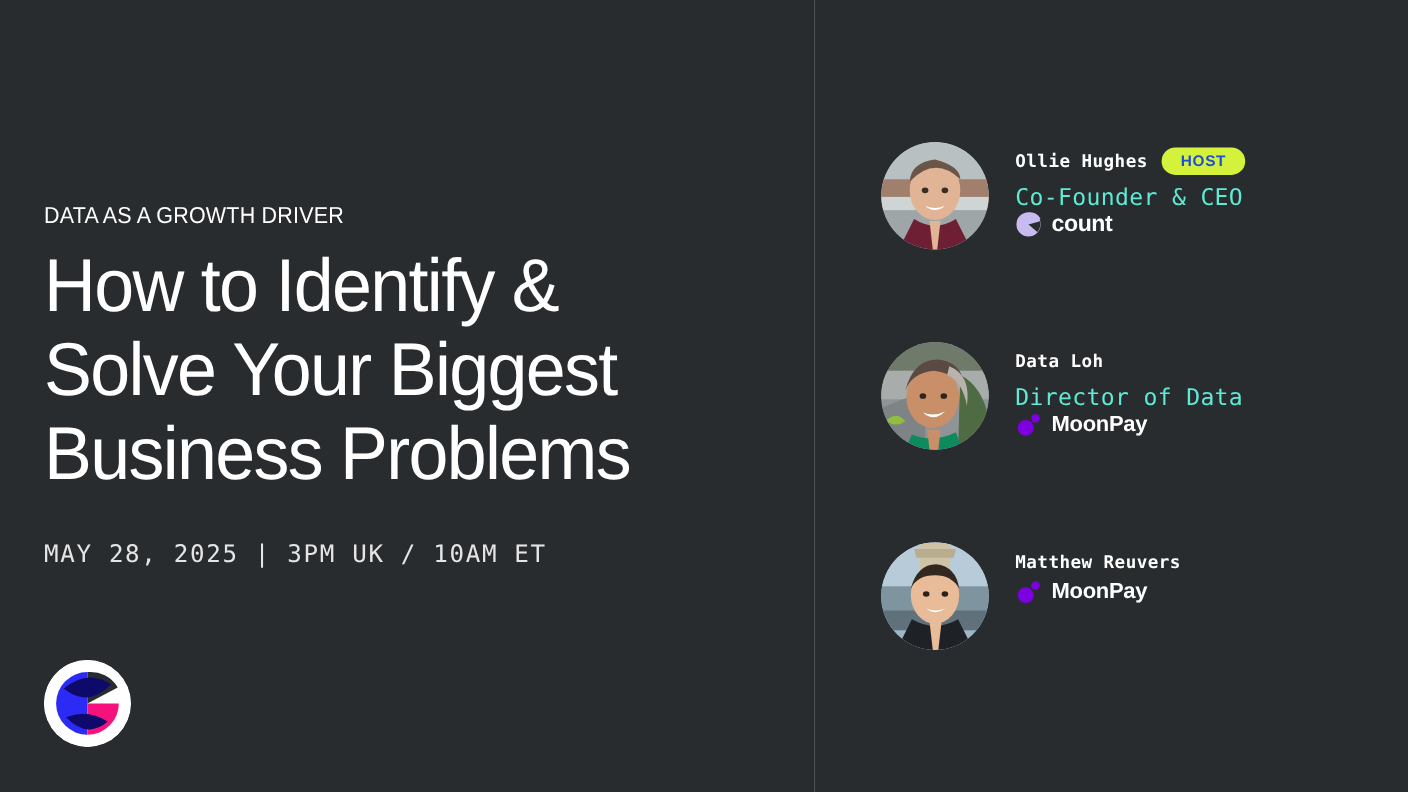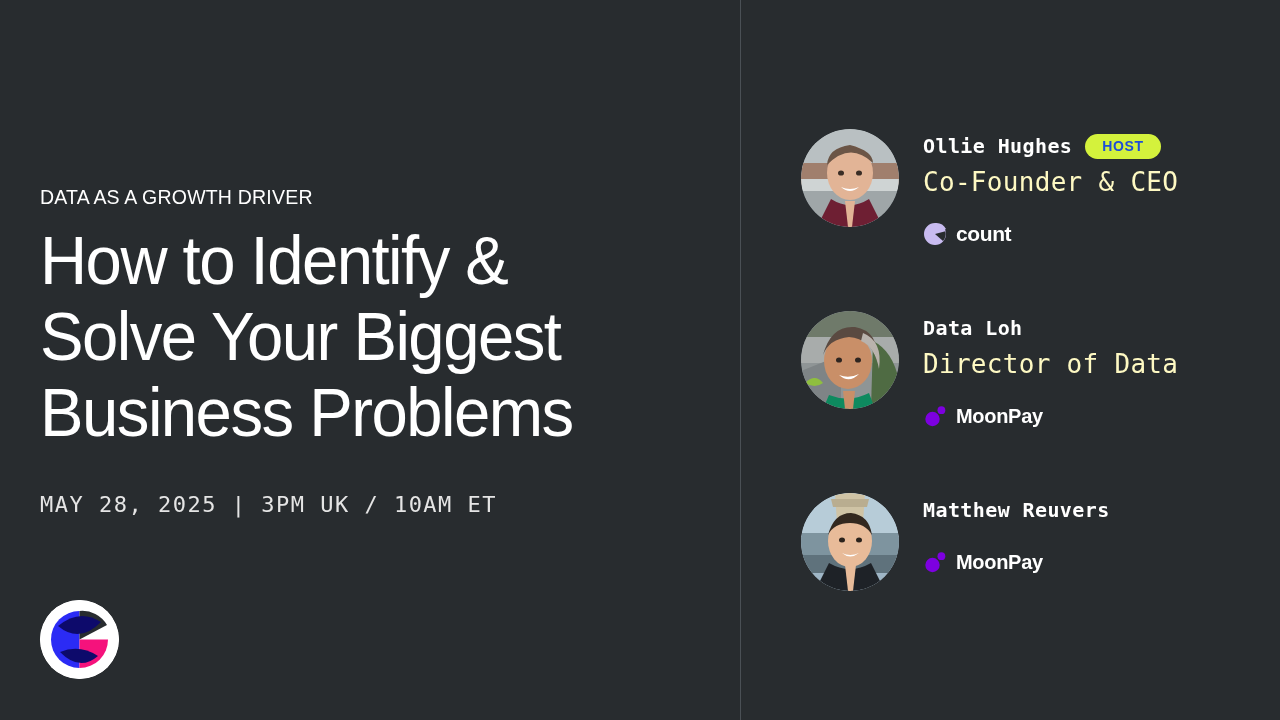--- a/index.html
+++ b/index.html
@@ -142,50 +142,50 @@
 
   .sp-name-row {
     display: flex;
     align-items: center;
     gap: 13px;
     height: 30px;
   }
   .sp-name {
     color: #ffffff;
     font-family: "DejaVu Sans Mono", monospace;
-    font-size: 20px;
+    font-size: 16px;
     font-weight: bold;
     letter-spacing: 0.4px;
     white-space: nowrap;
     text-align: center;
   }
   .host-badge {
     background: #d4f23c;
     color: #1d4ed8;
     font-family: "Liberation Sans", sans-serif;
     font-size: 14px;
     font-weight: bold;
     letter-spacing: 0.6px;
     border-radius: 14px;
     padding: 5px 17px 6px;
     line-height: 1;
     white-space: nowrap;
   }
   .sp-role {
     margin-top: 6px;
-    color: #fef9c3;
+    color: #5eead4;
     font-family: "DejaVu Sans Mono", monospace;
-    font-size: 26px;
+    font-size: 21px;
     font-weight: 400;
     letter-spacing: 0.3px;
     white-space: nowrap;
   }
 
   .sp-company {
-    margin-top: 24px;
+    margin-top: 0;
     display: flex;
     align-items: center;
     gap: 9px;
     height: 26px;
   }
   .co-logo { display: flex; align-items: center; }
   .co-name {
     color: #ffffff;
     font-family: "Liberation Sans", sans-serif;
     font-size: 21px;

